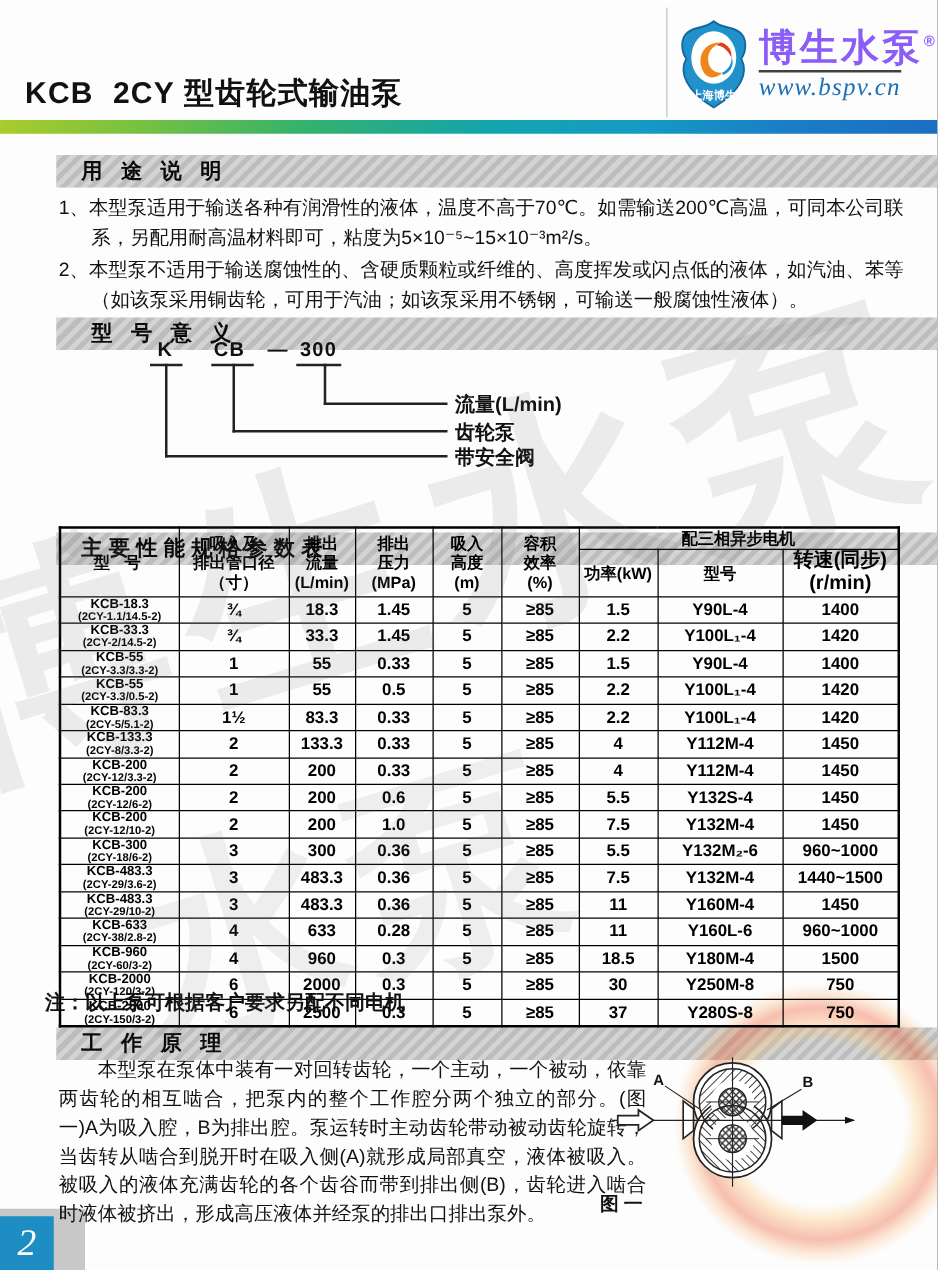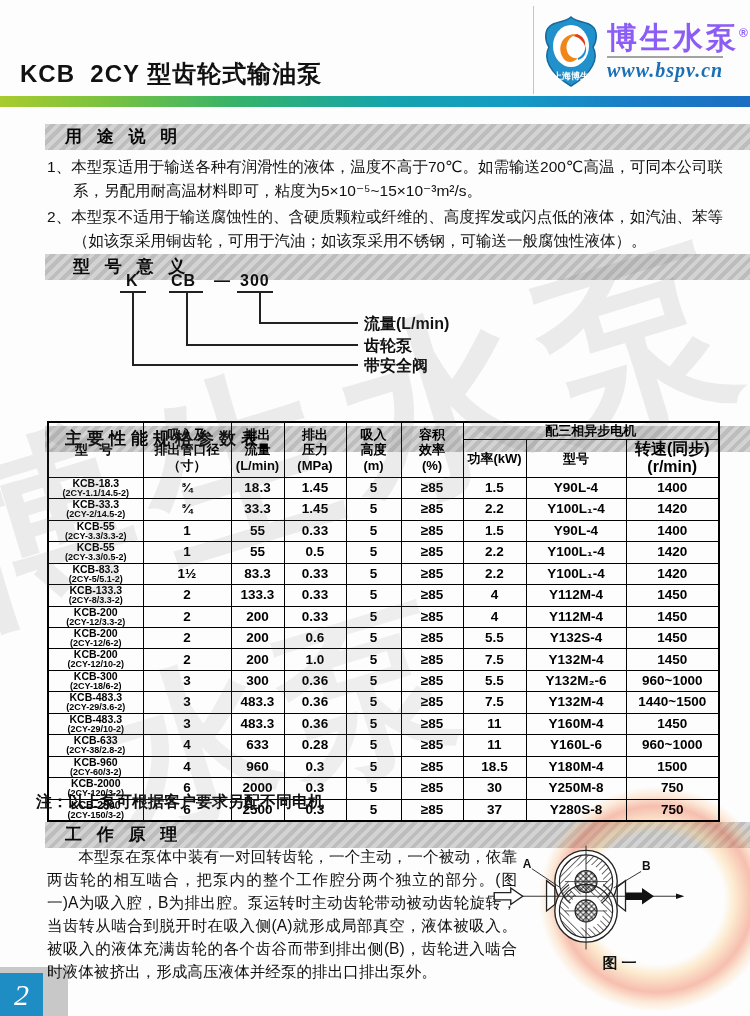--- a/index.html
+++ b/index.html
@@ -6,23 +6,23 @@
   .page{position:relative;width:750px;height:1016px;background:#fdfdfd;overflow:hidden;
         font-family:"Liberation Sans","DejaVu Sans",sans-serif;color:#111;margin:0 auto;}
   
   .doc-title{position:absolute;left:20px;top:58px;font-size:24px;font-weight:bold;
              letter-spacing:1px;white-space:pre;}
   .v-divider{position:absolute;left:533px;top:6px;width:1px;height:88px;background:#c4c4c4;}
   .logo-shield{position:absolute;left:541px;top:15px;width:60px;height:79px;}
   .logo-name{position:absolute;left:607px;top:18px;font-size:30px;font-weight:bold;
              letter-spacing:3px;color:#8b5cf6;}
   .logo-name sup{font-size:12px;letter-spacing:0;}
-  .logo-url{position:absolute;left:607px;top:56px;font-size:20px;font-weight:bold;
+  .logo-url{position:absolute;left:607px;top:56px;font-size:20px;font-weight:normal;
             font-style:italic;font-family:"Liberation Serif","DejaVu Serif",serif;
-            color:#1a6fb5;border-top:2px solid #a3a3a3;padding-top:1px;letter-spacing:1px;}
+            color:#1a6fb5;border-top:2px solid #404040;padding-top:1px;letter-spacing:1px;}
   .grad-bar{position:absolute;left:0;top:96px;width:750px;height:11px;
             background:linear-gradient(90deg,#a9cb2d 0%,#7ac23f 14%,#35b26b 32%,
                        #14a4ad 52%,#149bc4 68%,#1a7ec6 84%,#1b6ec2 100%);}
   
   .sec-bar{position:absolute;left:45px;width:716px;height:26px;background:#c7c7c7;
            background-image:repeating-linear-gradient(135deg,rgba(255,255,255,.22) 0 4px,rgba(0,0,0,.05) 4px 8px);
            font-size:17px;font-weight:bold;letter-spacing:5px;color:#0a0a0a;
            line-height:26px;padding-left:20px;box-sizing:border-box;}
   
   .usage{position:absolute;left:47px;top:155px;width:676px;font-size:15.5px;
@@ -41,21 +41,21 @@
   .sub-th{height:28px;}
   .th-speed div{font-size:16px;line-height:1.15;}
   .spec-table tbody td{font-size:13.5px;font-weight:bold;height:19.8px;line-height:1.05;}
   .m1{font-size:10.5px;font-weight:bold;line-height:1.05;}
   .m2{font-size:9px;font-weight:bold;line-height:1.05;}
   .note-line{position:absolute;left:36px;top:792px;font-size:16px;font-weight:bold;z-index:2;}
   
   .principle-text{position:absolute;left:47px;top:846px;width:470px;font-size:15.6px;
                   line-height:1.47;text-align:justify;text-indent:2em;z-index:2;}
   .figure{position:absolute;left:480px;top:843px;width:235px;height:112px;z-index:3;}
-  .fig-caption{position:absolute;left:504px;top:954px;width:235px;text-align:center;
+  .fig-caption{position:absolute;left:480px;top:954px;width:235px;text-align:left;
                font-size:15px;font-weight:bold;z-index:3;letter-spacing:4px;}
   
   .wm{position:absolute;font-weight:bold;color:rgba(105,105,105,0.12);white-space:nowrap;
       pointer-events:none;z-index:6;transform-origin:left center;}
   .wm1{left:-50px;top:430px;font-size:190px;letter-spacing:18px;transform:rotate(-17deg);}
   .wm2{left:110px;top:660px;font-size:170px;letter-spacing:14px;transform:rotate(-17deg);
        color:rgba(105,105,105,0.10);}
   .ring{position:absolute;left:520px;top:768px;width:272px;height:262px;border-radius:50%;
         z-index:1;pointer-events:none;
         background:radial-gradient(closest-side,rgba(255,255,255,0) 50%,

